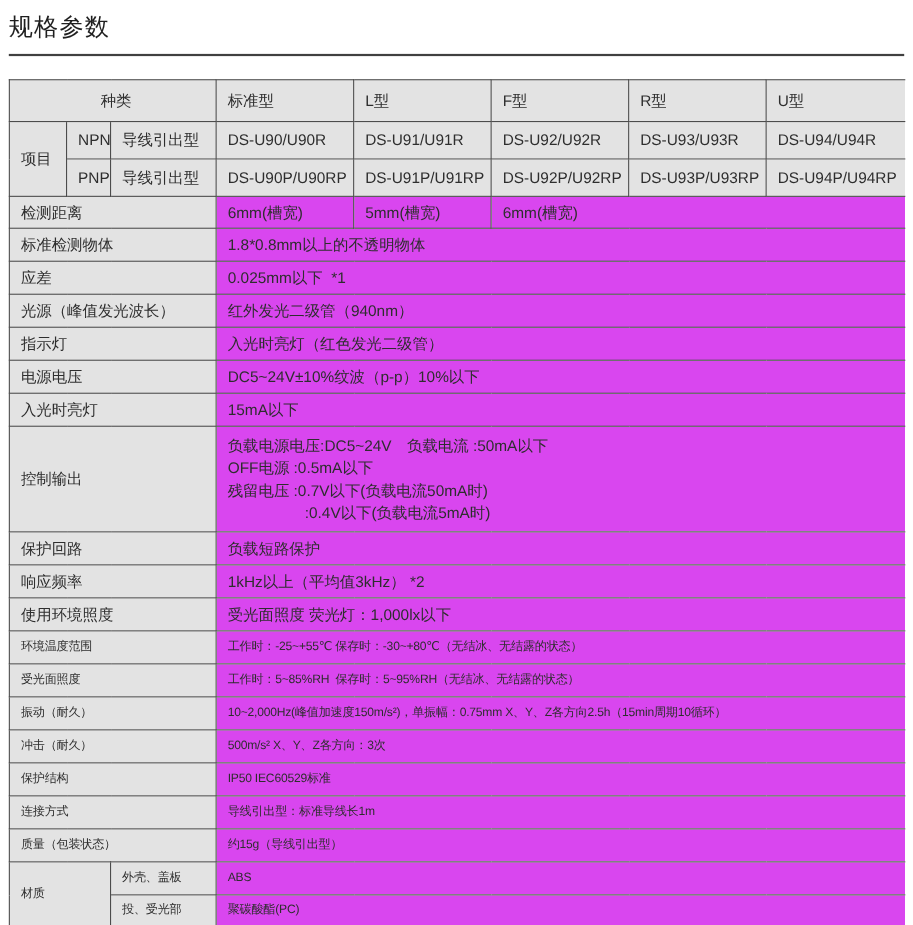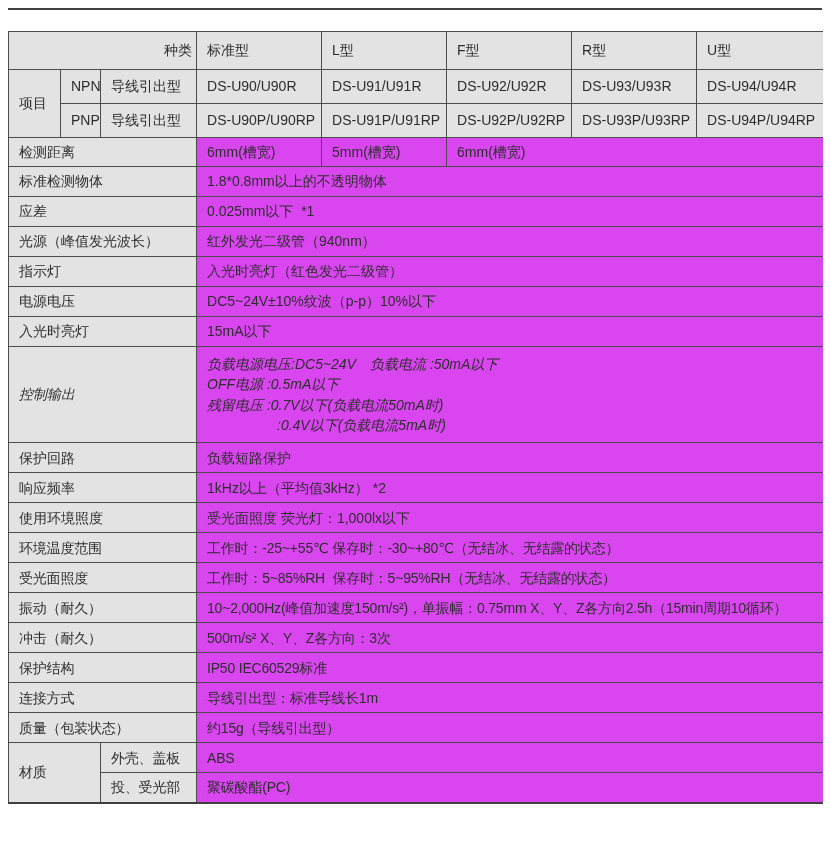--- a/index.html
+++ b/index.html
@@ -42,41 +42,42 @@
     white-space: pre-wrap;
     overflow: hidden;
     line-height: 1.45;
   }
   table.spec-table tr td:last-child { border-right: none; }
   td.gray { background: #e3e3e3; }
   td.white { background: #d946ef; }
   td.center { padding-left: 4px; }
   td.kind-cell {
     border-bottom: none;
-    text-align: right;
+    text-align: center;
     padding-right: 34px;
     background: #e3e3e3;
   }
   td.item-cell {
     border-top: none;
     background: #e3e3e3;
     padding-left: 4px;
   }
   td.value-cell { padding-left: 12px; }
   tr.h1 { height: 38px; }
   tr.h2 { height: 34px; }
   tr.body-row { height: 30px; }
   tr.det-row { height: 29px; }
-  tr.multiline-row td { padding-top: 7px; padding-bottom: 7px; font-style: italic; }
-  tr.condensed td { font-size: 14px; letter-spacing: -0.2px; }
+  tr.multiline-row td { padding-top: 7px; padding-bottom: 7px; }
+  tr.condensed td { font-size: 11px; letter-spacing: -0.2px; }
 </style>
 </head>
 <body>
 
 <div class="page">
+  <div class="page-title">规格参数</div>
   <hr class="title-divider">
 
   <table class="spec-table">
     <colgroup>
       <col style="width:52px">
         <col style="width:40px">
         <col style="width:96px">
       <col style="width:125px">
         <col style="width:125px">
         <col style="width:125px">

